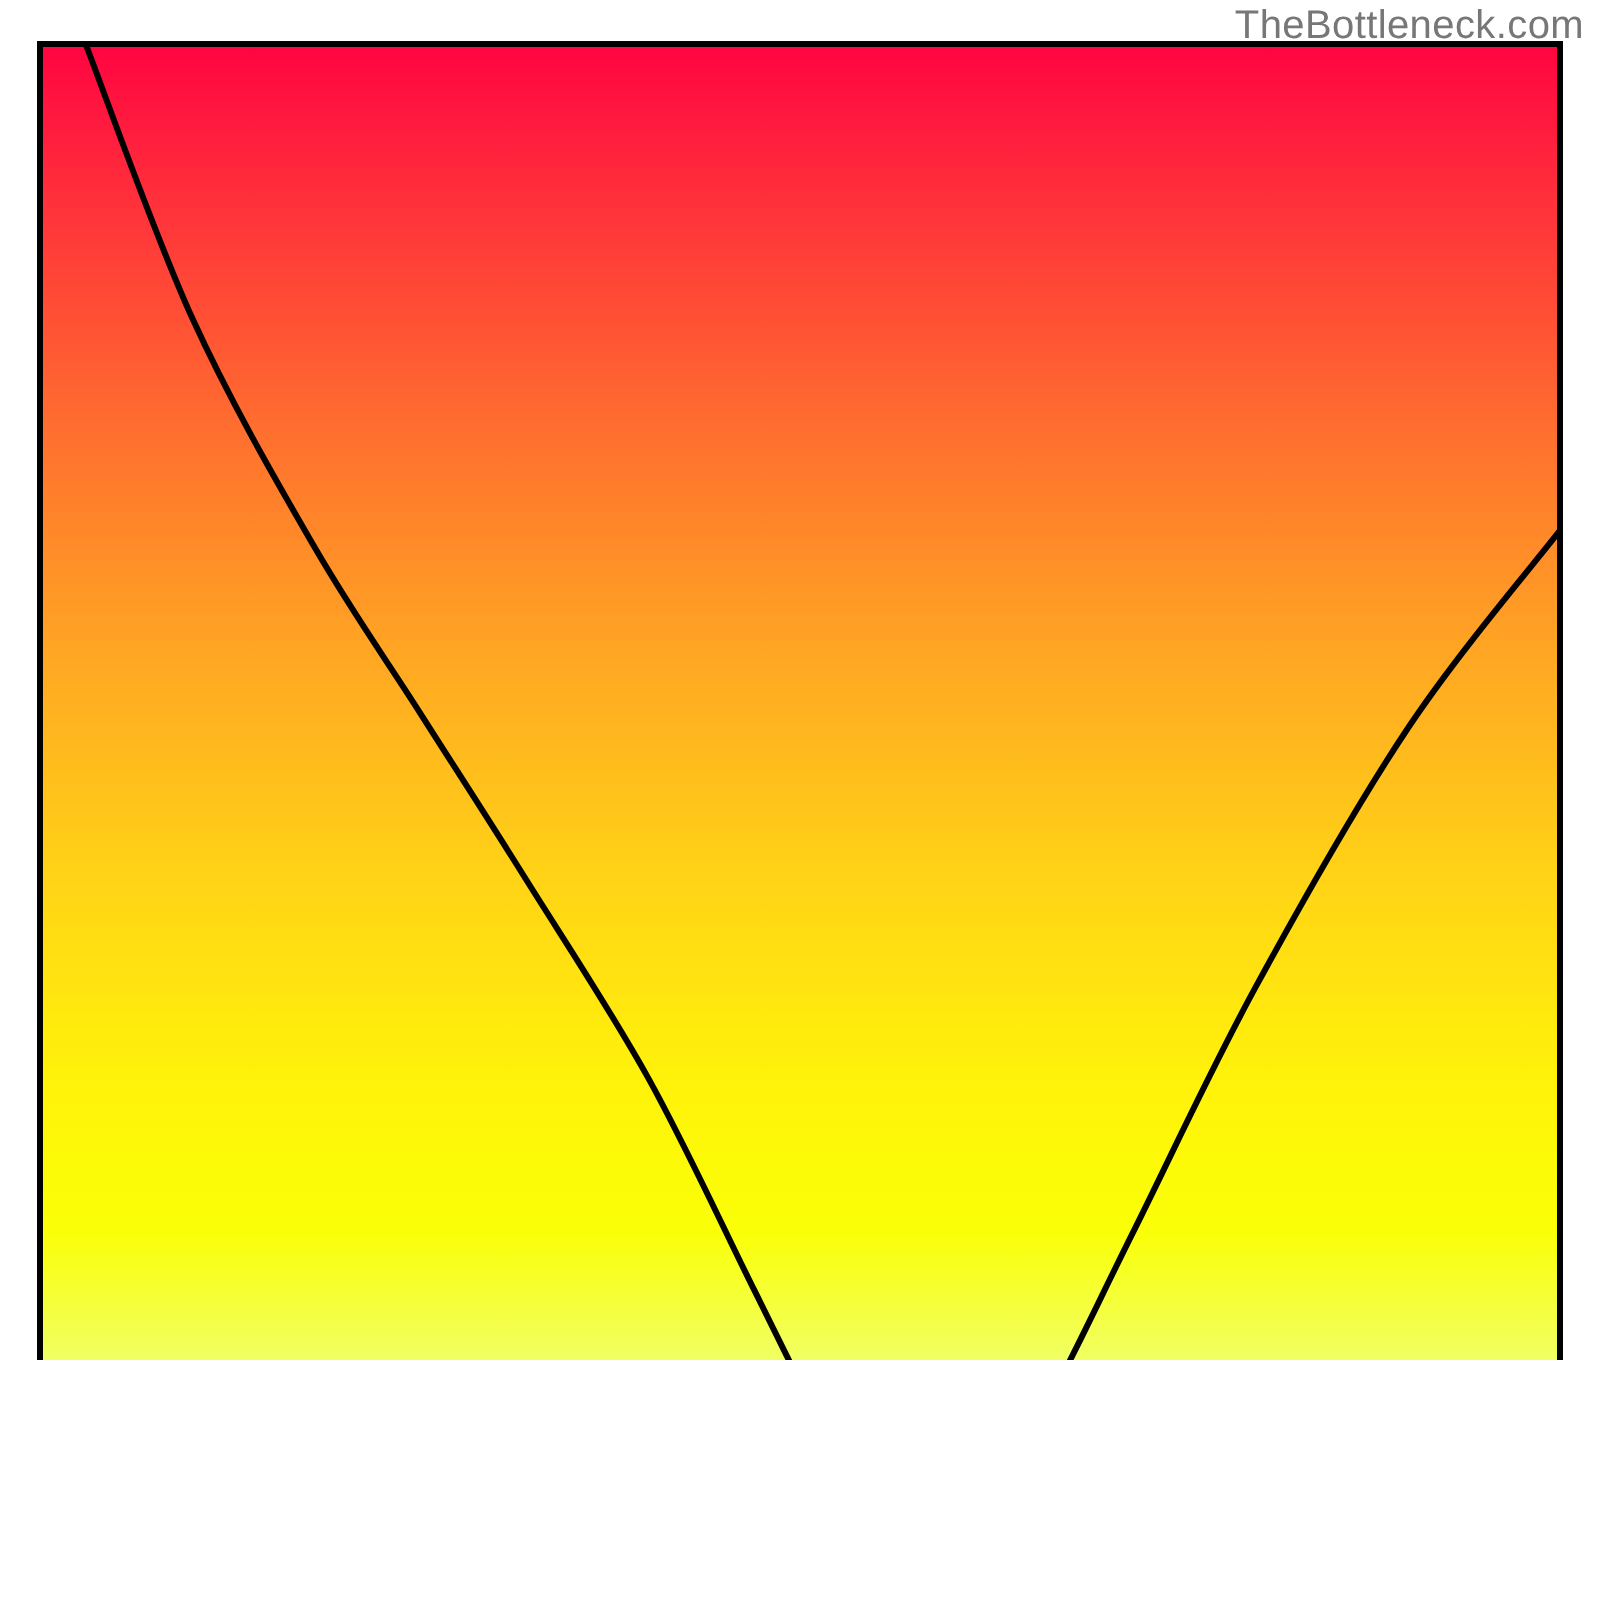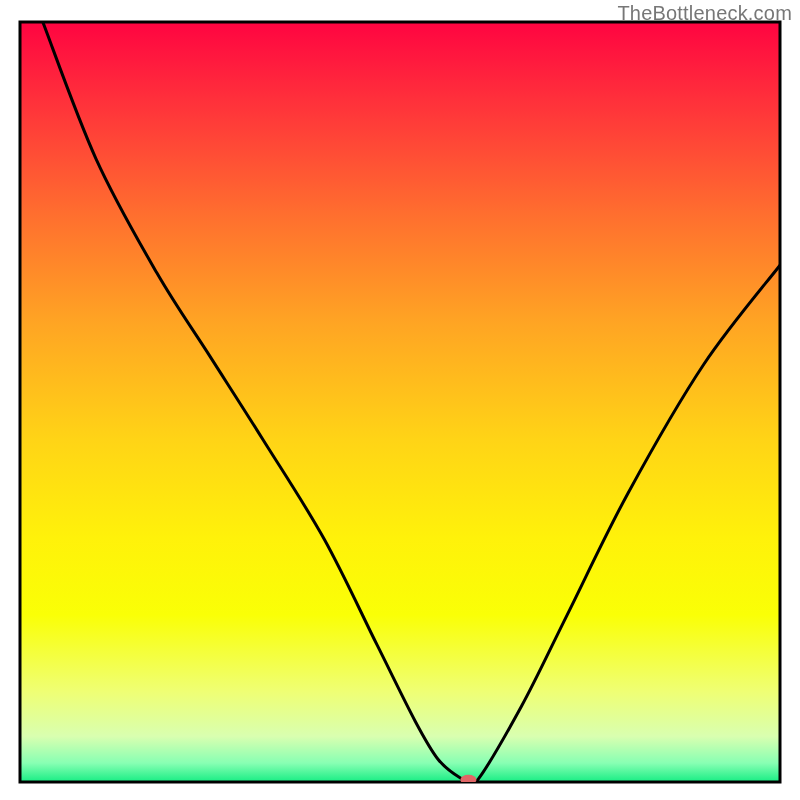--- a/index.html
+++ b/index.html
@@ -3,21 +3,21 @@
 <meta charset="utf-8">
 <style>
   body {
     margin: 0;
     padding: 0;
     background: #fff;
     font-family: Arial, Helvetica, sans-serif;
   }
   .wrapper {
     width: 800px;
-    height: 800px;
+    height: 680px;
     position: relative;
   }
   .watermark {
     position: absolute;
     top: 2px;
     right: 8px;
     font-size: 20px;
     color: #777;
     letter-spacing: 0.2px;
     z-index: 10;

